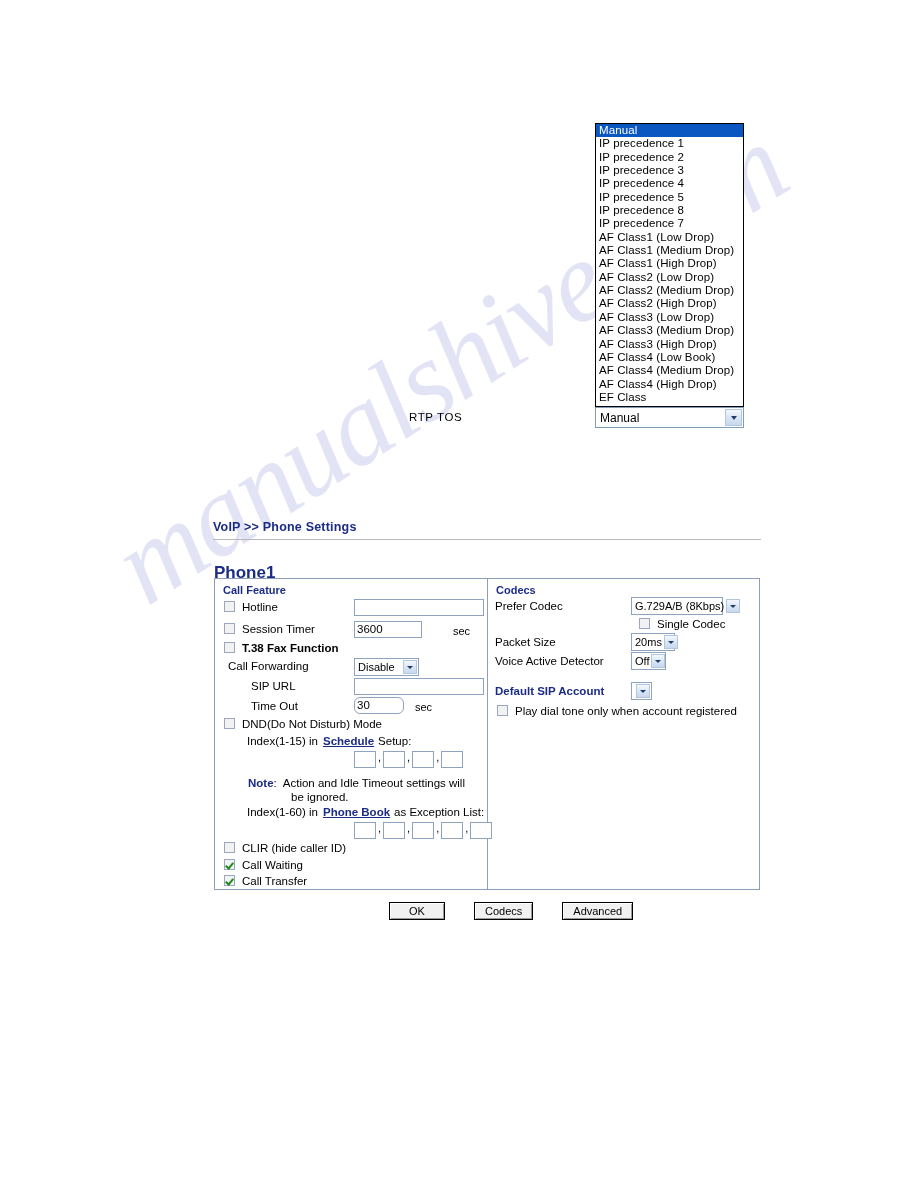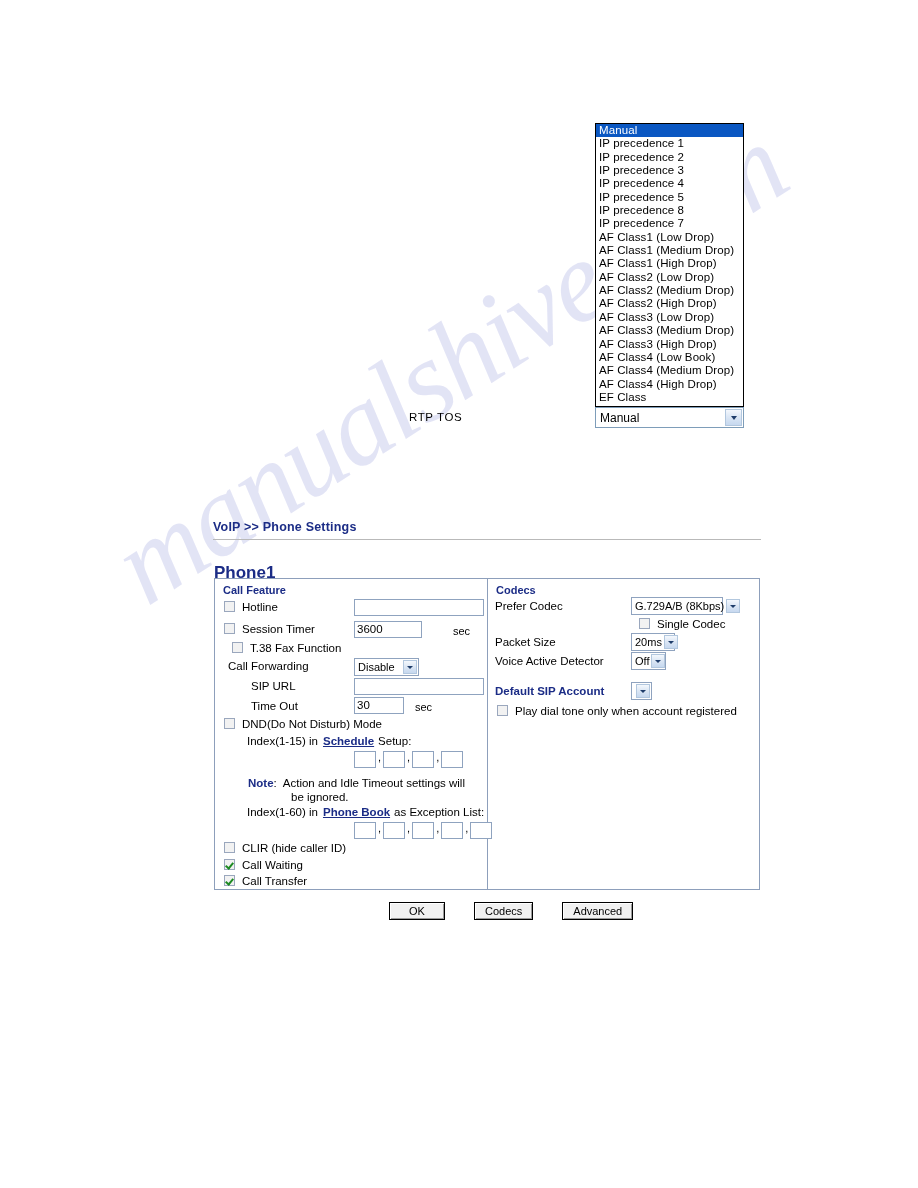--- a/index.html
+++ b/index.html
@@ -356,38 +356,38 @@
     </div>
     <div class="tin" style="position:absolute; left:139px; top:20px; width:130px;"></div>
 
     <div class="row" style="left:9px; top:44px;">
       <span class="cb"></span>
       <span class="lbl lbl-cb">Session Timer</span>
     </div>
     <div class="tin" style="position:absolute; left:139px; top:42px; width:68px;">3600</div>
     <div class="unit" style="position:absolute; left:232px; top:46px;">sec</div>
 
-    <div class="row" style="left:17px; top:63px;">
+    <div class="row" style="left:9px; top:63px;font-weight:bold;">
       <span class="cb"></span>
       <span class="lbl lbl-cb">T.38 Fax Function</span>
     </div>
 
     <div class="lbl" style="position:absolute; left:13px; top:81px;">Call Forwarding</div>
     <div class="sel" style="position:absolute; left:139px; top:79px; width:65px;">
       <span class="sv">Disable</span>
       <span class="sa">
           <i></i>
         </span>
     </div>
 
     <div class="lbl" style="position:absolute; left:36px; top:101px;">SIP URL</div>
     <div class="tin" style="position:absolute; left:139px; top:99px; width:130px;"></div>
 
     <div class="lbl" style="position:absolute; left:36px; top:121px;">Time Out</div>
-    <div class="tin" style="position:absolute; left:139px; top:118px; width:50px;">30</div>
+    <div class="tin" style="position:absolute; left:139px; top:118px; width:50px;border-radius:6px;">30</div>
     <div class="unit" style="position:absolute; left:194px; top:122px;">sec</div>
 
     <div class="row" style="left:9px; top:139px;">
       <span class="cb"></span>
       <span class="lbl lbl-cb">DND(Do Not Disturb) Mode</span>
     </div>
 
     <div class="row" style="left:32px; top:156px;">
       <span class="lbl">Index(1-15) in</span>
       <span class="lnk" style="margin-left:5px;">Schedule</span>

